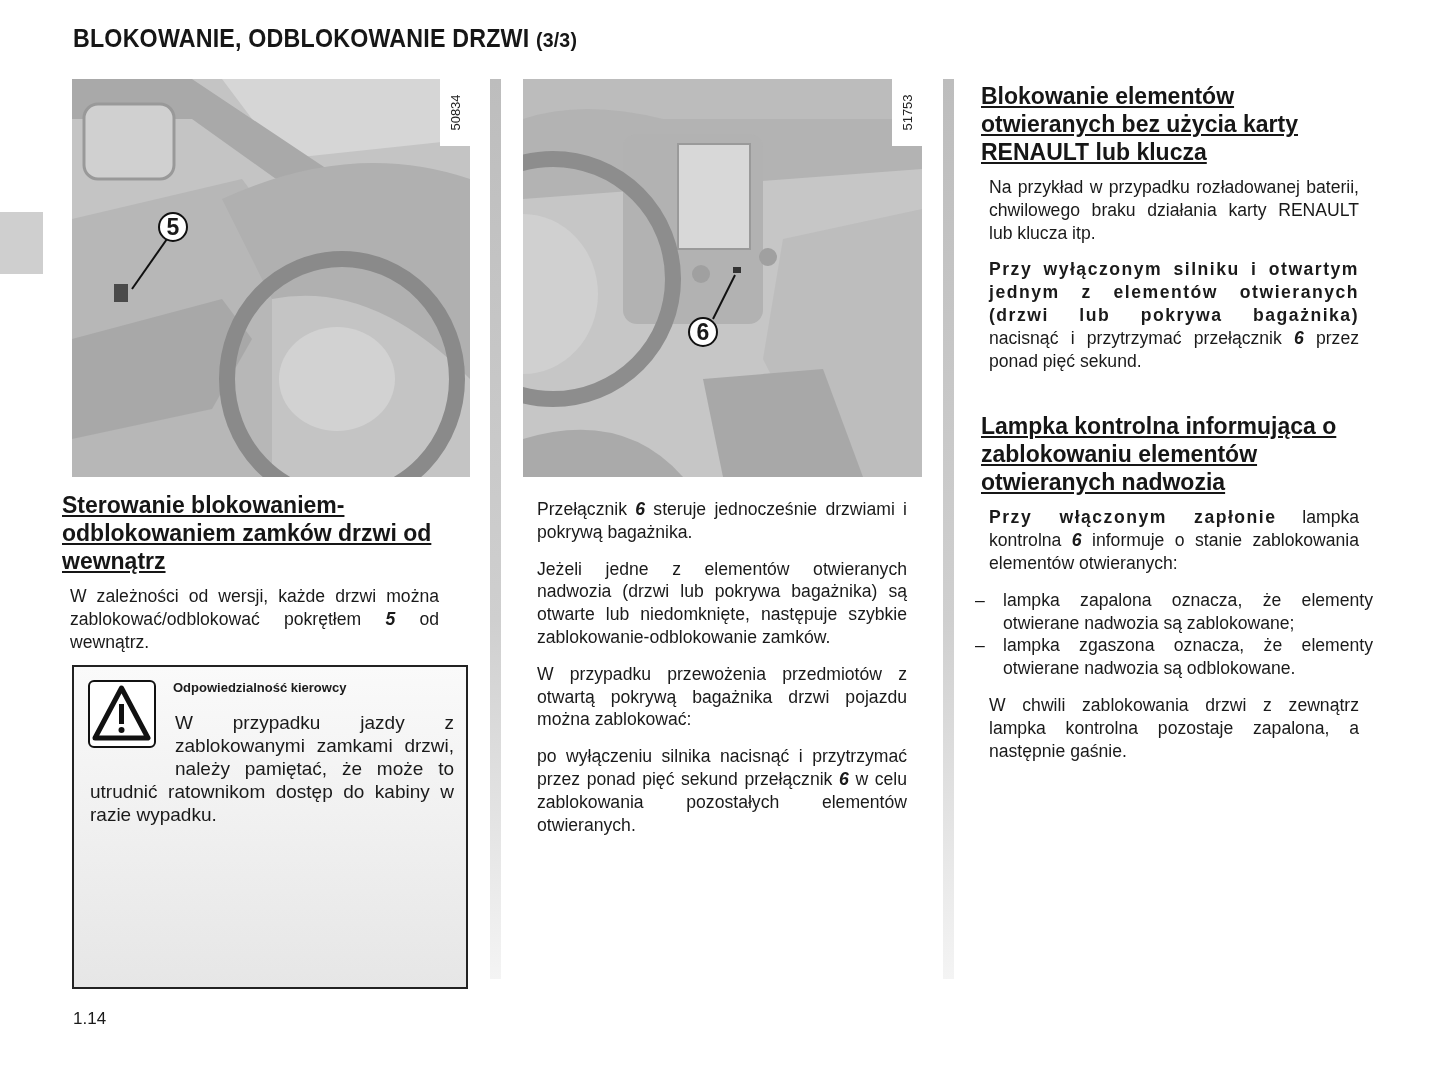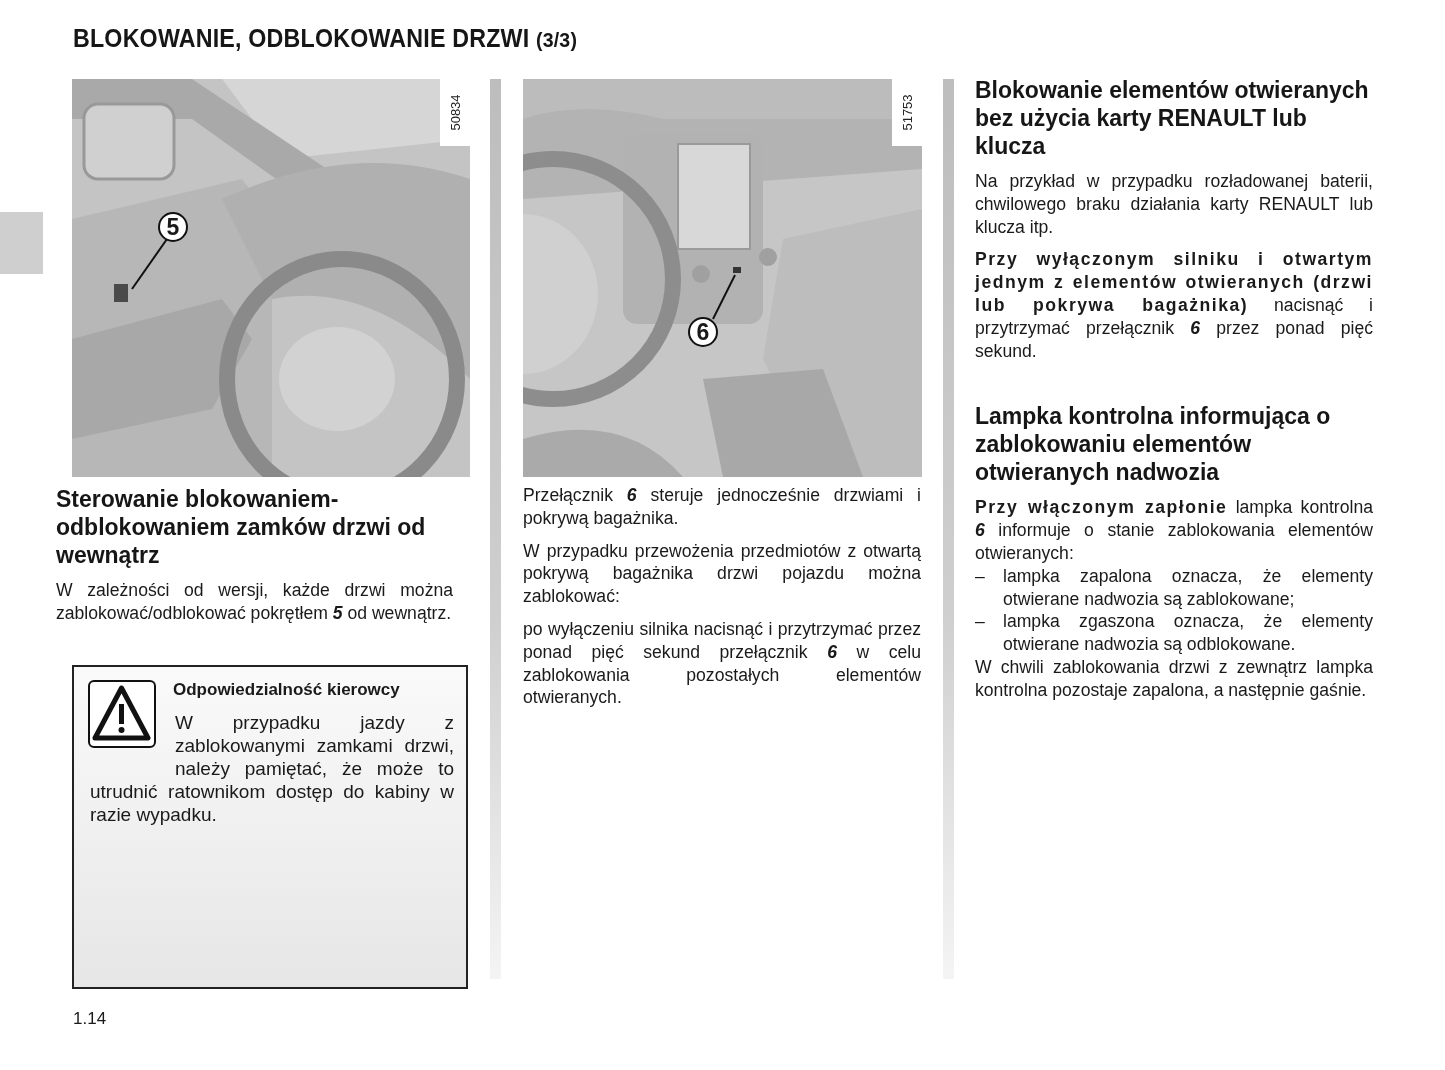--- a/index.html
+++ b/index.html
@@ -13,31 +13,31 @@
              background:linear-gradient(to bottom,#bdbdbd 0%,#cfcfcf 60%,#f4f4f4 100%); }
   .illus { position:absolute; overflow:hidden; background:#c9c9c9; }
   .illus svg { display:block; }
   .img-ref { position:absolute; top:0; right:0; width:30px; height:67px; background:#fff;
              display:flex; align-items:center; justify-content:center; }
   .img-ref span { transform:rotate(-90deg); font-size:13px; color:#222; white-space:nowrap; }
   .callout { position:absolute; width:30px; height:30px; border:2px solid #111; border-radius:50%;
              background:#fff; font-weight:bold; font-size:23px; display:flex; align-items:center;
              justify-content:center; box-sizing:border-box; }
   .col { position:absolute; font-size:17.6px; line-height:22.8px; }
-  h2 { margin:0; font-size:23px; line-height:28px; font-weight:bold; color:#161616; }
-  p { margin:0; text-align:justify; }
+  h2 { margin:6px; font-size:23px; line-height:28px; font-weight:bold; color:#161616;text-decoration:underline; }
+  p { margin:14px; text-align:justify; }
   .gap { margin-top:10px; }
   .bold { font-weight:bold; }
   .wide { letter-spacing:1.5px; }
   .warn-box { position:absolute; left:72px; top:665px; width:396px; height:324px;
               border:2px solid #222; box-sizing:border-box;
               background:linear-gradient(to bottom,#fafafa 0%,#e6e6e6 100%); }
   .warn-icon { position:absolute; left:14px; top:13px; width:68px; height:68px; border:2.5px solid #111;
                border-radius:6px; box-sizing:border-box; background:#fff; }
-  .warn-title { position:absolute; left:99px; top:13px; font-weight:bold; font-size:17px; }
+  .warn-title { position:absolute; left:99px; top:13px; font-weight:bold; font-size:13px; }
   .warn-text { position:absolute; left:16px; top:44px; width:364px; font-size:19px; line-height:23px; text-align:justify; }
   .warn-text .float { float:left; width:85px; height:68px; }
   .page-num { position:absolute; left:73px; top:1009px; font-size:17px; }
   ul.dash { list-style:none; margin:0; padding:0; }
   ul.dash li { position:relative; padding-left:28px; text-align:justify; }
   ul.dash li::before { content:"–"; position:absolute; left:0; }
 </style>
 </head>
 <body>
 
@@ -106,20 +106,21 @@
       <rect x="29" y="22" width="5" height="20" fill="#111"></rect>
       <circle cx="31.5" cy="48" r="3" fill="#111"></circle>
     </svg>
   </div>
   <div class="warn-title">Odpowiedzialność kierowcy</div>
   <div class="warn-text"><span class="float"></span><span>W przypadku jazdy z zablokowanymi zamkami drzwi, należy pamiętać, że może to utrudnić ratownikom dostęp do kabiny w razie wypadku.</span></div>
 </div>
 
 <div class="col" style="left:523px; top:484px; width:398px;">
   <p><span>Przełącznik </span><b><i>6</i></b><span> steruje jednocześnie drzwiami i pokrywą bagażnika.</span></p>
+  <p class="gap">Jeżeli jedne z elementów otwieranych nadwozia (drzwi lub pokrywa bagażnika) są otwarte lub niedomknięte, następuje szybkie zablokowanie-odblokowanie zamków.</p>
   <p class="gap">W przypadku przewożenia przedmiotów z otwartą pokrywą bagażnika drzwi pojazdu można zablokować:</p>
   <p class="gap"><span>po wyłączeniu silnika nacisnąć i przytrzymać przez ponad pięć sekund przełącznik </span><b><i>6</i></b><span> w celu zablokowania pozostałych elementów otwieranych.</span></p>
 </div>
 
 <div class="col" style="left:975px; top:76px; width:398px;">
   <h2>Blokowanie elementów otwieranych bez użycia karty RENAULT lub klucza</h2>
   <p class="gap">Na przykład w przypadku rozładowanej baterii, chwilowego braku działania karty RENAULT lub klucza itp.</p>
   <p class="gap"><span class="bold wide">Przy wyłączonym silniku i otwartym jednym z elementów otwieranych (drzwi lub pokrywa bagażnika)</span><span> nacisnąć i przytrzymać przełącznik </span><b><i>6</i></b><span> przez ponad pięć sekund.</span></p>
   <h2 style="margin-top:40px">Lampka kontrolna informująca o zablokowaniu elementów otwieranych nadwozia</h2>
   <p class="gap"><span class="bold wide">Przy włączonym zapłonie</span><span> lampka kontrolna </span><b><i>6</i></b><span> informuje o stanie zablokowania elementów otwieranych:</span></p>

